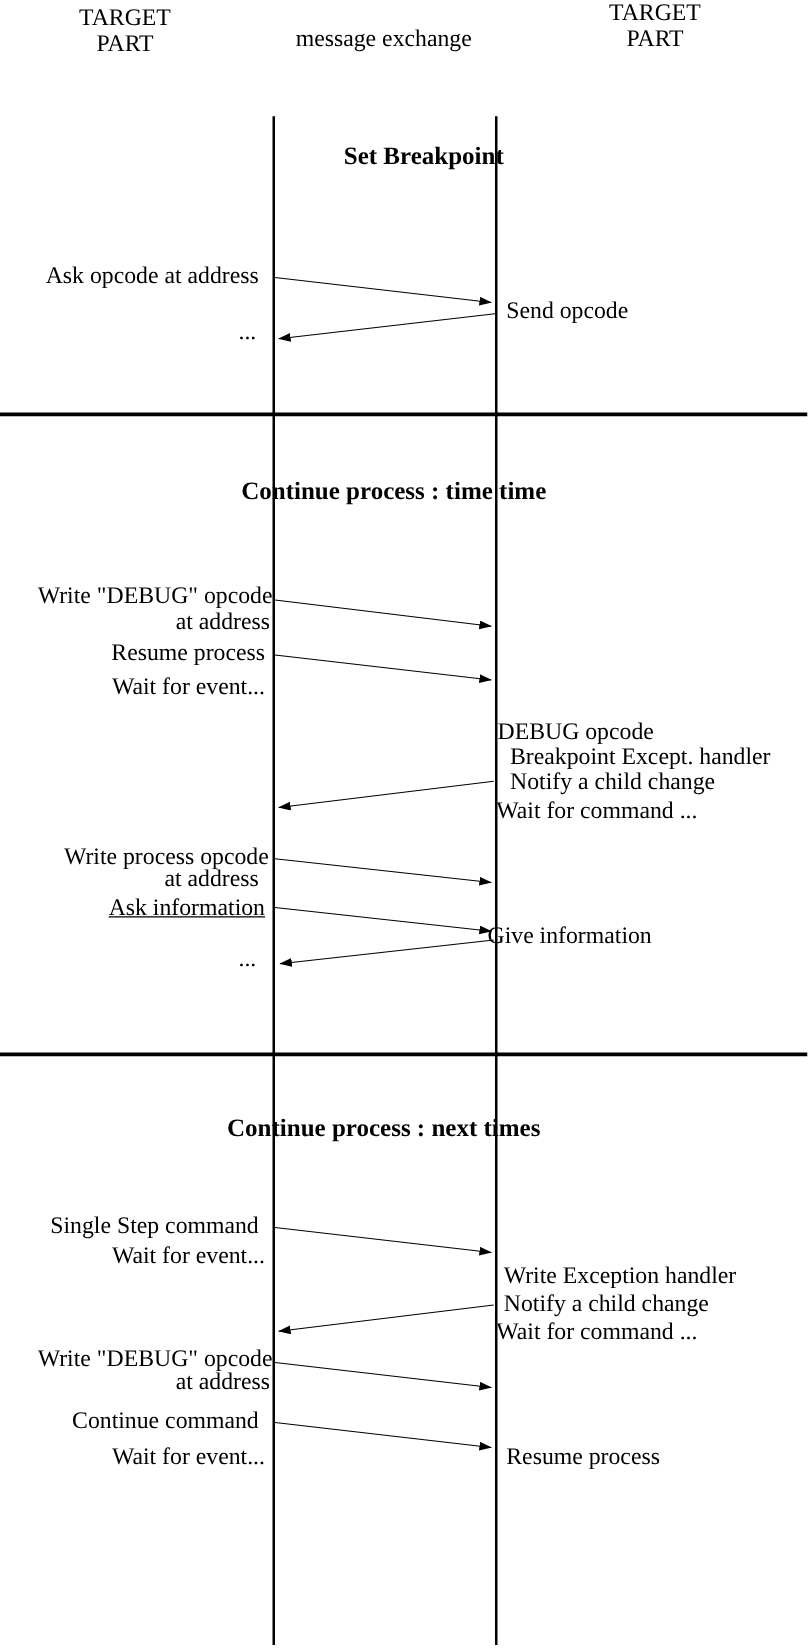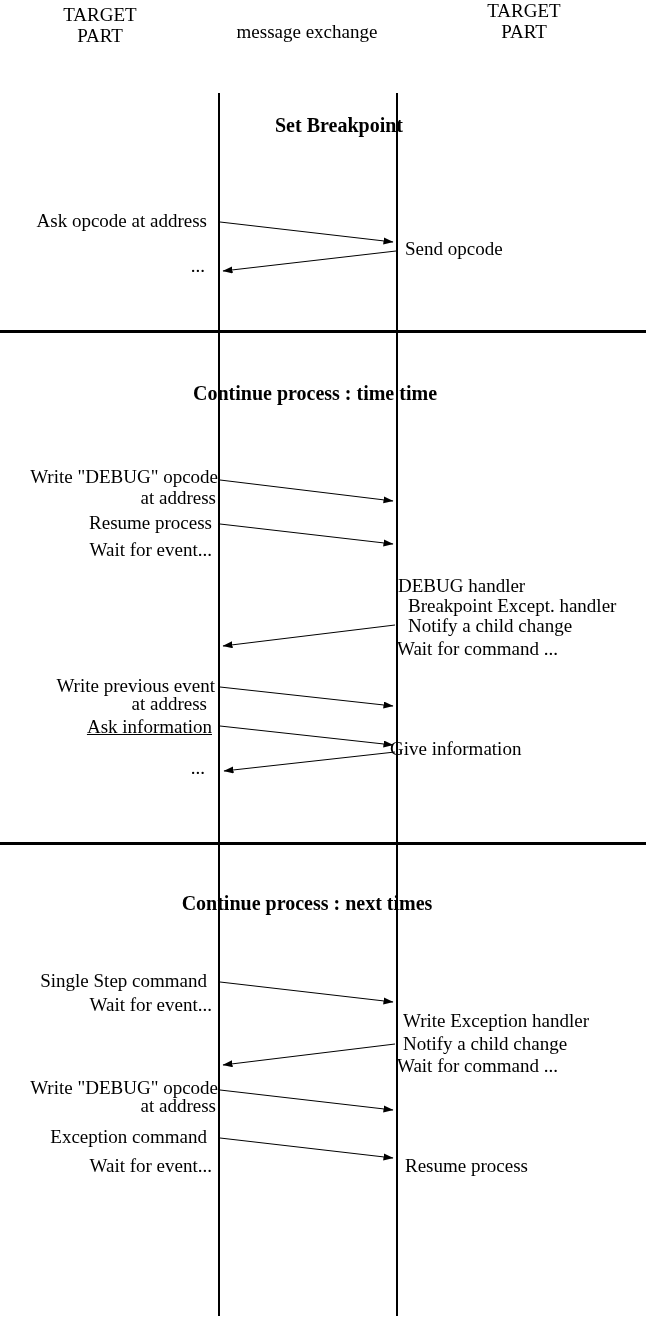--- a/index.html
+++ b/index.html
@@ -91,32 +91,32 @@
 <div class="abs sec-title" style="left:157px; top:892px; width:300px;">Continue process : next times</div>
 
 <div class="abs lbl left" style="right:439px; top:211px;">Ask opcode at address</div>
 <div class="abs lbl right" style="left:405px;  top:239px;">Send opcode</div>
 <div class="abs lbl left" style="right:441px; top:256px;">...</div>
 
 <div class="abs lbl left" style="right:428px; top:467px;">Write "DEBUG" opcode</div>
 <div class="abs lbl left" style="right:430px; top:488px;">at address</div>
 <div class="abs lbl left" style="right:434px; top:513px;">Resume process</div>
 <div class="abs lbl left" style="right:434px; top:540px;">Wait for event...</div>
-<div class="abs lbl right" style="left:398px;  top:576px;">DEBUG handler</div>
+<div class="abs lbl right" style="left:398px;  top:576px;">DEBUG opcode</div>
 <div class="abs lbl right" style="left:408px;  top:596px;">Breakpoint Except. handler</div>
 <div class="abs lbl right" style="left:408px;  top:616px;">Notify a child change</div>
 <div class="abs lbl right" style="left:397px;  top:639px;">Wait for command ...</div>
-<div class="abs lbl left" style="right:431px; top:676px;">Write previous event</div>
+<div class="abs lbl left" style="right:431px; top:676px;">Write process opcode</div>
 <div class="abs lbl left" style="right:439px; top:694px;">at address</div>
 <div class="abs lbl left" style="right:434px; top:717px;text-decoration:underline;">Ask information</div>
 <div class="abs lbl right" style="left:390px;  top:739px;">Give information</div>
 <div class="abs lbl left" style="right:441px; top:758px;">...</div>
 
 <div class="abs lbl left" style="right:439px; top:971px;">Single Step command</div>
 <div class="abs lbl left" style="right:434px; top:995px;">Wait for event...</div>
 <div class="abs lbl right" style="left:403px;  top:1011px;">Write Exception handler</div>
 <div class="abs lbl right" style="left:403px;  top:1034px;">Notify a child change</div>
 <div class="abs lbl right" style="left:397px;  top:1056px;">Wait for command ...</div>
 <div class="abs lbl left" style="right:428px; top:1078px;">Write "DEBUG" opcode</div>
 <div class="abs lbl left" style="right:430px; top:1096px;">at address</div>
-<div class="abs lbl left" style="right:439px; top:1127px;">Exception command</div>
+<div class="abs lbl left" style="right:439px; top:1127px;">Continue command</div>
 <div class="abs lbl left" style="right:434px; top:1156px;">Wait for event...</div>
 <div class="abs lbl right" style="left:405px;  top:1156px;">Resume process</div>
 
 </body></html>

